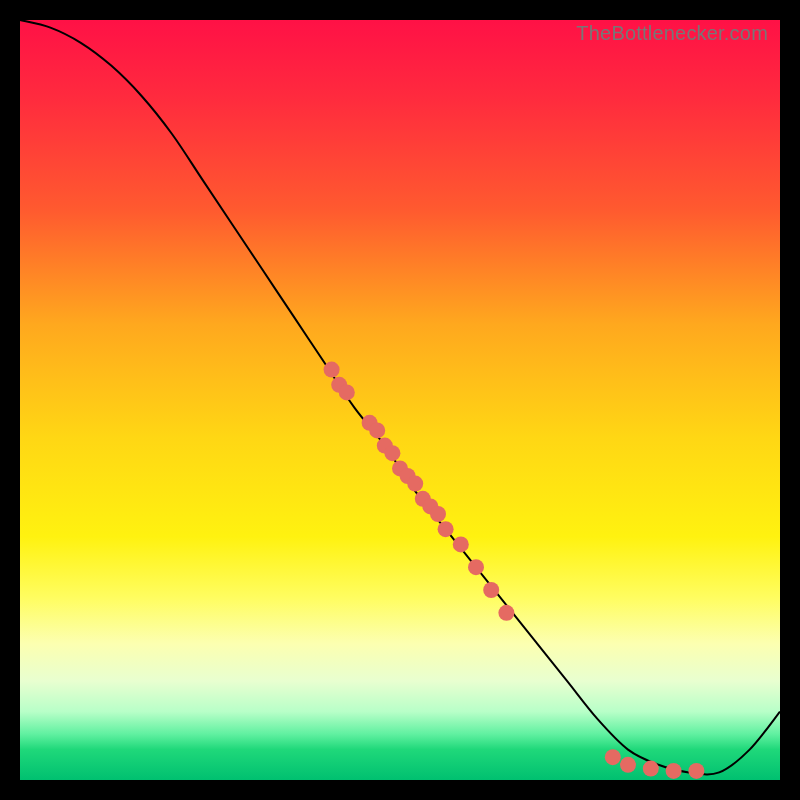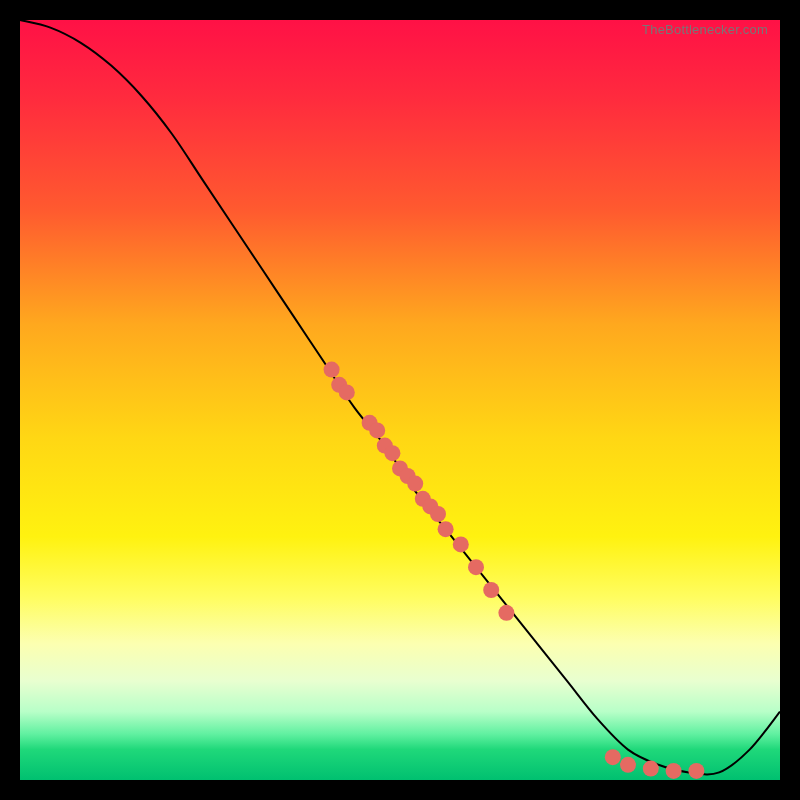--- a/index.html
+++ b/index.html
@@ -40,21 +40,21 @@
       #5ff0a0 94%,
       #1fd87a 96%,
       #00c070 100%
     );
   }
   .watermark {
     position: absolute;
     top: 2px;
     right: 12px;
     color: #777;
-    font-size: 13px;
+    font-size: 20px;
     font-weight: 500;
     letter-spacing: 0.2px;
     user-select: none;
   }
   svg.curve {
     position: absolute;
     left: 0;
     top: 0;
     width: 760px;
     height: 760px;

